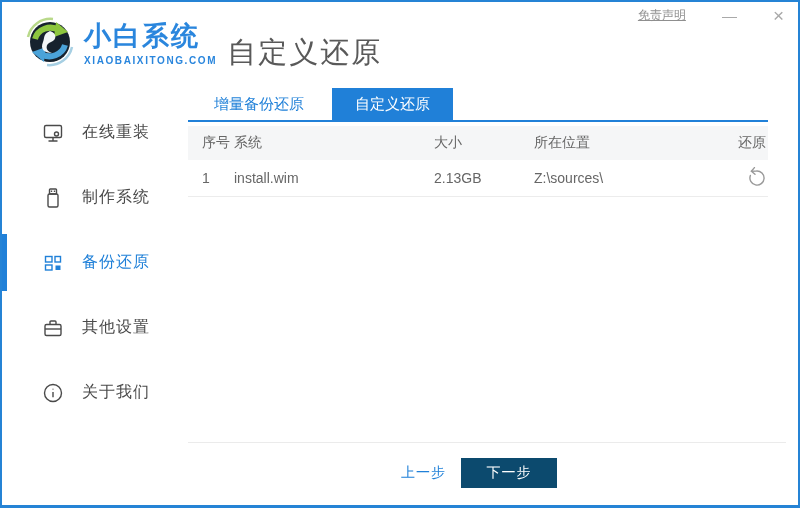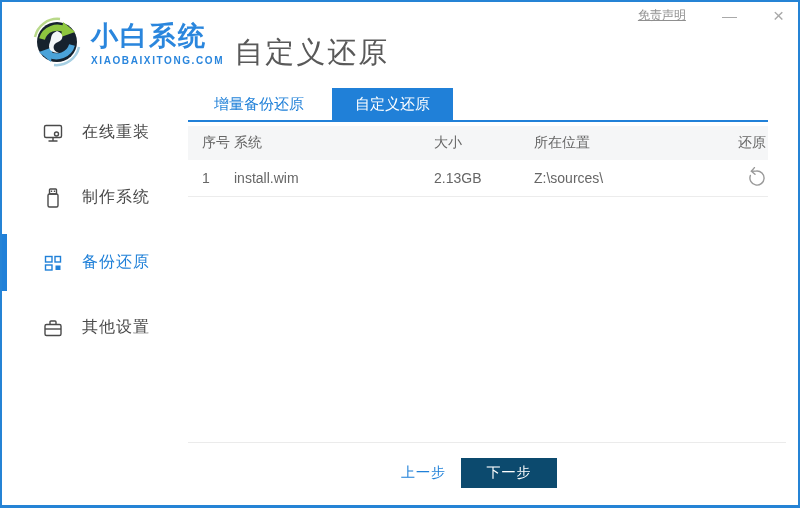--- a/index.html
+++ b/index.html
@@ -8,21 +8,21 @@
   .window {
     position:relative; width:800px; height:508px; background:#fff;
     border:2px solid #2583d5; border-bottom-width:3px; overflow:hidden;
   }
   
   .win-controls { position:absolute; top:4px; right:14px; display:flex; align-items:center; gap:36px; z-index:5; }
   .disclaimer { font-size:12px; color:#8f8f8f; text-decoration:underline; cursor:pointer; }
   .min-btn { color:#a9a9a9; font-size:15px; line-height:1; cursor:pointer; }
   .close-btn { color:#a9a9a9; font-size:19px; line-height:1; cursor:pointer; }
   
-  .header { position:absolute; top:0; left:14px; right:0; height:86px; display:flex; align-items:flex-start; }
+  .header { position:absolute; top:0; left:7px; right:0; height:86px; display:flex; align-items:flex-start; }
   .logo-wrap { display:flex; margin:13px 0 0 14px; }
   .brand-block { margin-left:7px; margin-top:7px; }
   .brand-name { color:#2a86dd; font-size:27px; font-weight:bold; letter-spacing:2px; line-height:1.1; }
   .brand-domain { color:#2a86dd; font-size:10px; font-weight:bold; letter-spacing:1.6px; margin-top:3px; }
   .page-title { margin-left:10px; margin-top:31px; font-size:29px; color:#595959; font-weight:normal; letter-spacing:2px; }
   
   .sidebar { position:absolute; top:86px; left:0; width:186px; bottom:18px; background:#fff; padding-top:12px; }
   .side-item { position:relative; height:65px; display:flex; align-items:center; padding-left:40px; gap:18px;
                color:#4a4a4a; font-size:16px; cursor:pointer; letter-spacing:1px; }
   .side-item svg { flex:0 0 auto; }
@@ -105,20 +105,27 @@
       <span>备份还原</span>
     </div>
     <div class="side-item">
       <svg width="22" height="22" viewBox="0 0 22 22" fill="none" stroke="currentColor" stroke-width="1.4">
         <rect x="3" y="7.5" width="16" height="11" rx="1.5"></rect>
         <path d="M8 7.5V5a1 1 0 0 1 1-1h4a1 1 0 0 1 1 1v2.5"></path>
         <path d="M3 12h16"></path>
       </svg>
       <span>其他设置</span>
     </div>
+    <div class="side-item">
+      <svg width="22" height="22" viewBox="0 0 22 22" fill="none" stroke="currentColor" stroke-width="1.4">
+        <circle cx="11" cy="11" r="8.5"></circle>
+        <path d="M11 6.8v.6 M11 10v5.2"></path>
+      </svg>
+      <span>关于我们</span>
+    </div>
   </div>
 
   <div class="main">
 
     <div class="tabbar">
       <div class="tab">增量备份还原</div>
       <div class="tab active">自定义还原</div>
     </div>
 
     <div class="tbl">

